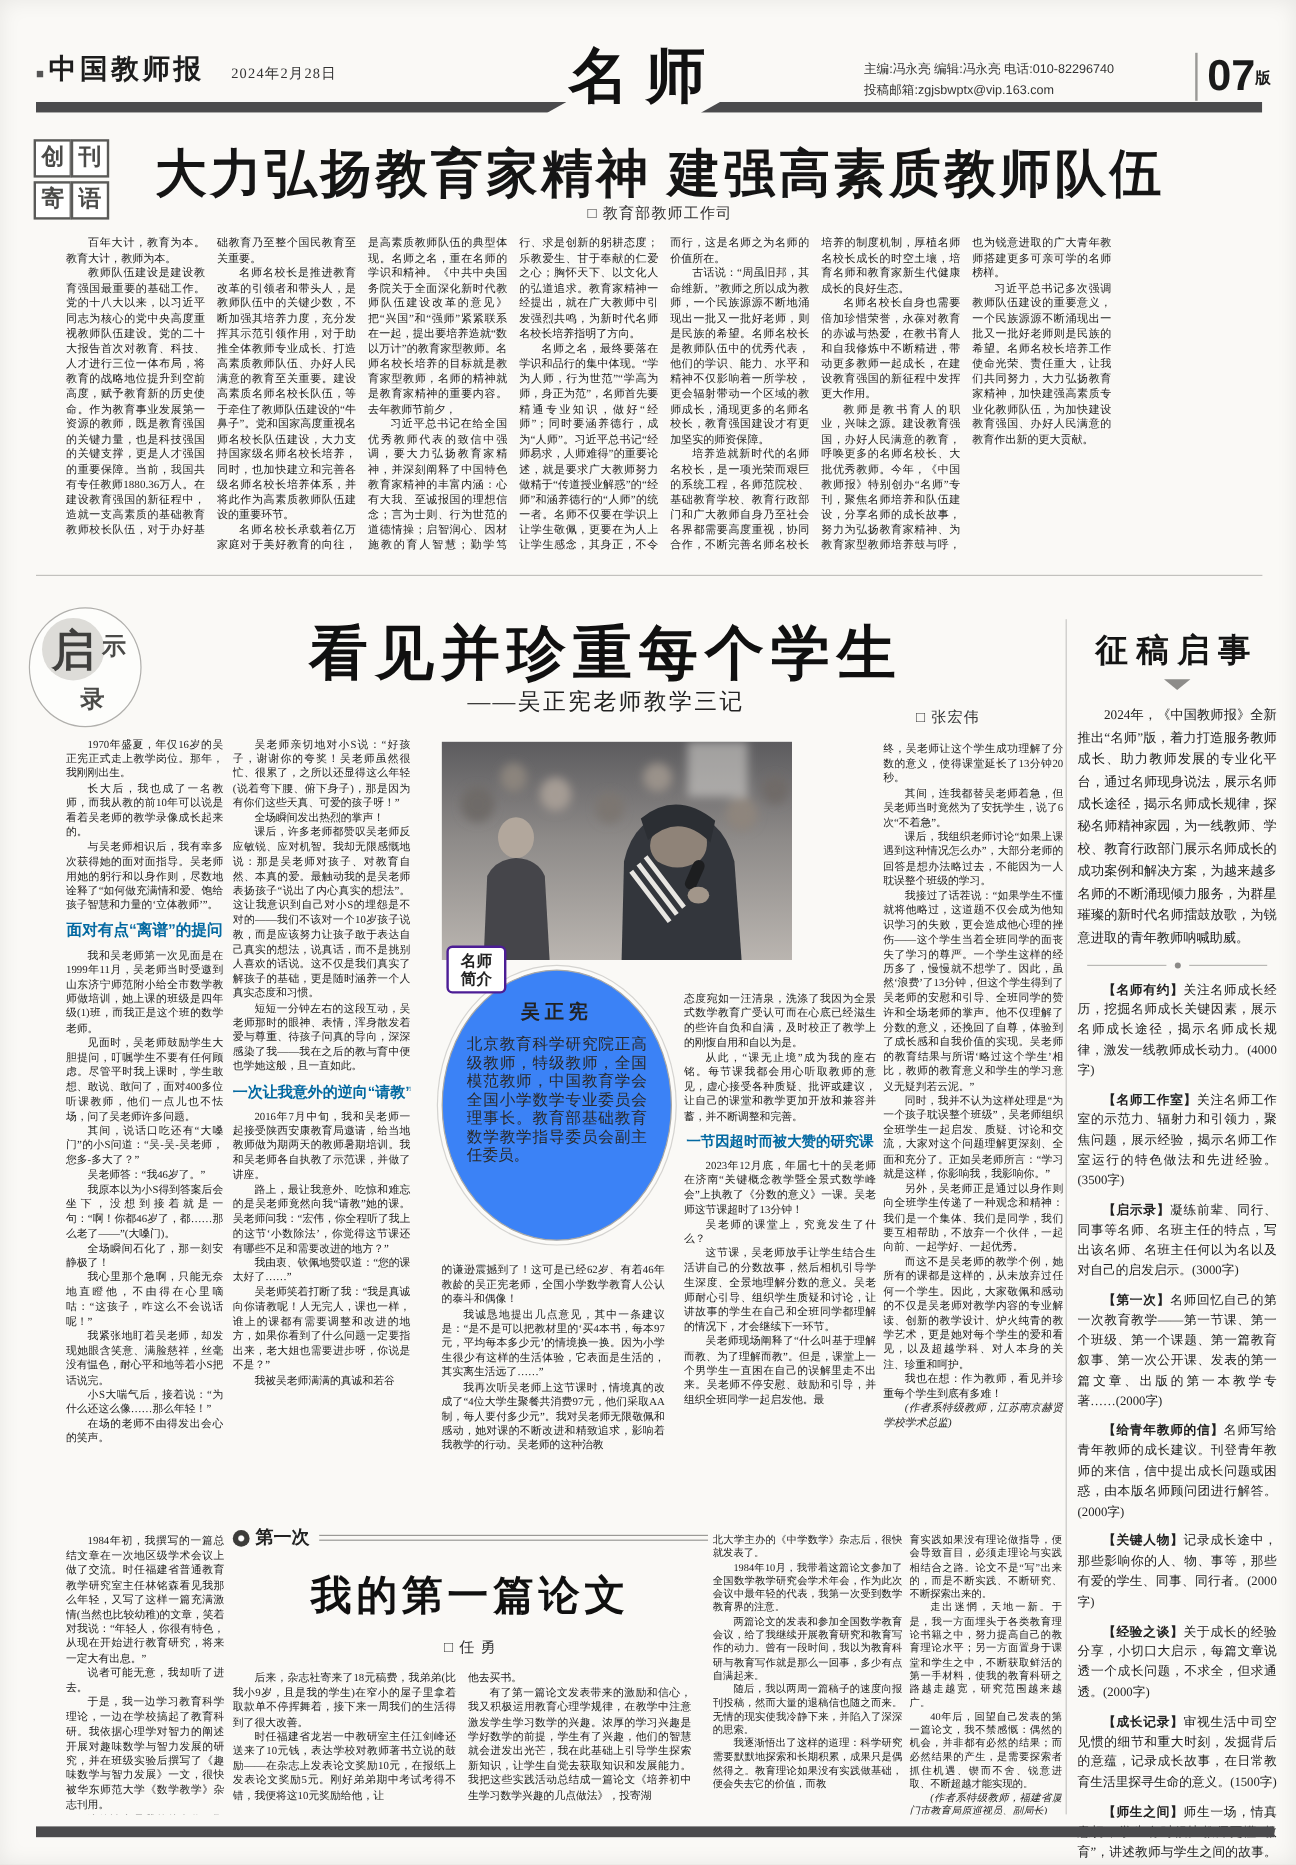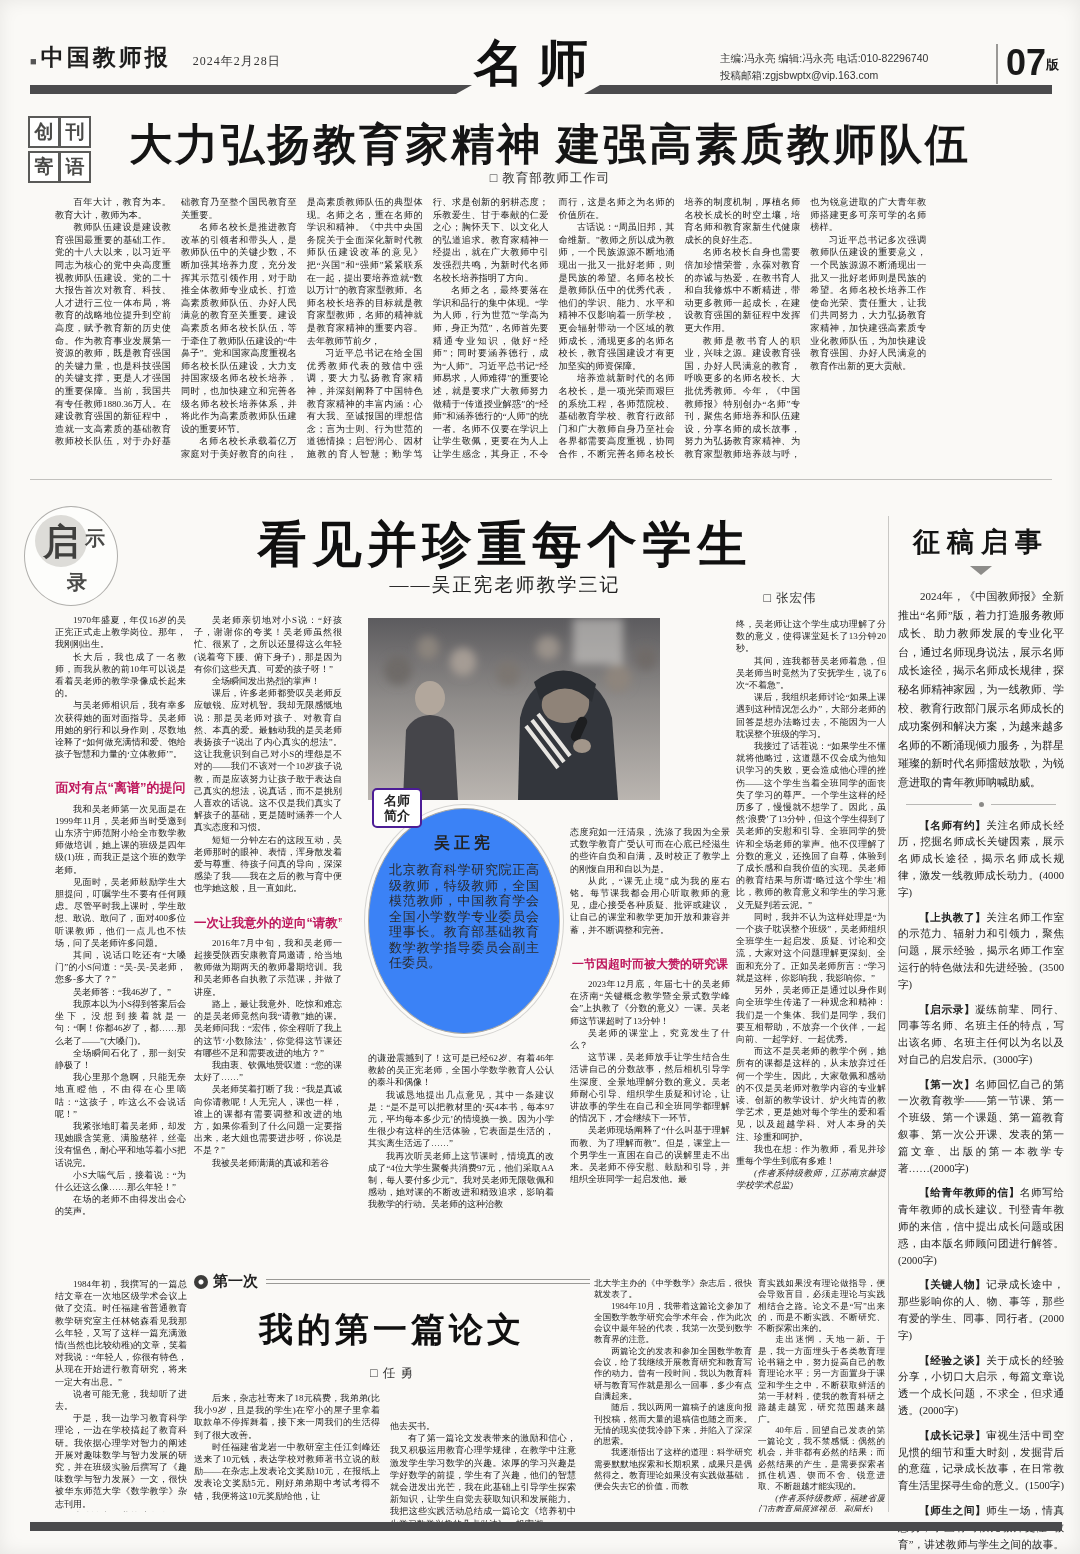--- a/index.html
+++ b/index.html
@@ -34,22 +34,22 @@
   .h-feature{font-size:49px;font-weight:bold;letter-spacing:6px;color:#101010;text-align:center;}
   .h-sub{font-size:19px;letter-spacing:2px;color:#222;text-align:center;}
   .byline{font-size:12.5px;color:#333;text-align:center;letter-spacing:1px;}
   
   .col{overflow:hidden;text-align:justify;}
   .col p{margin:0;text-indent:2em;}
   .col p.cont{text-indent:0;}
   .t9{font-size:9.2px;line-height:12.6px;}
   .t9s{font-size:9px;line-height:12.2px;}
   .t85{font-size:8.6px;line-height:11.3px;}
-  .colhead{font-family:"Liberation Sans",sans-serif;font-weight:bold;color:#be185d;text-align:center;
-           white-space:nowrap;margin:22px 0 8px 0;}
+  .colhead{font-family:"Liberation Sans",sans-serif;font-weight:bold;color:#0369a1;text-align:center;
+           white-space:nowrap;margin:9px 0 8px 0;}
   .author{font-style:italic;}
   
   #top-body{column-count:8;column-gap:10px;column-fill:auto;}
   #top-body p{margin:0;text-indent:2em;}
   
   .mini-badge{border:2px solid #4c1d95;border-radius:5px;background:#fff;font-weight:bold;
               font-size:13px;line-height:15px;text-align:center;padding:3px 5px;z-index:5;}
   #profile-circle{border:1px solid #a9a8a5;border-radius:50%;background:#3b82f6;
                   box-shadow:0 0 0 3px #fcfbf8,0 0 0 4px #d4d3d0;padding:24px 20px;box-sizing:border-box;
                   text-align:center;}
@@ -248,21 +248,21 @@
     <div class="sb-intro" style="margin-top:12px;">
         <p>2024年，《中国教师报》全新推出“名师”版，着力打造服务教师成长、助力教师发展的专业化平台，通过名师现身说法，展示名师成长途径，揭示名师成长规律，探秘名师精神家园，为一线教师、学校、教育行政部门展示名师成长的成功案例和解决方案，为越来越多名师的不断涌现倾力服务，为群星璀璨的新时代名师擂鼓放歌，为锐意进取的青年教师呐喊助威。</p>
       </div>
     <div class="sdiv">
         <i></i>
         <b></b>
         <i></i>
       </div>
     <div class="sb-items">
         <p><span class="ilbl">【名师有约】</span>关注名师成长经历，挖掘名师成长关键因素，展示名师成长途径，揭示名师成长规律，激发一线教师成长动力。(4000字)</p>
-        <p><span class="ilbl">【上执教了】</span>关注名师工作室的示范力、辐射力和引领力，聚焦问题，展示经验，揭示名师工作室运行的特色做法和先进经验。(3500字)</p>
+        <p><span class="ilbl">【名师工作室】</span>关注名师工作室的示范力、辐射力和引领力，聚焦问题，展示经验，揭示名师工作室运行的特色做法和先进经验。(3500字)</p>
         <p><span class="ilbl">【启示录】</span>凝练前辈、同行、同事等名师、名班主任的特点，写出该名师、名班主任何以为名以及对自己的启发启示。(3000字)</p>
         <p><span class="ilbl">【第一次】</span>名师回忆自己的第一次教育教学——第一节课、第一个班级、第一个课题、第一篇教育叙事、第一次公开课、发表的第一篇文章、出版的第一本教学专著……(2000字)</p>
         <p><span class="ilbl">【给青年教师的信】</span>名师写给青年教师的成长建议。刊登青年教师的来信，信中提出成长问题或困惑，由本版名师顾问团进行解答。(2000字)</p>
         <p><span class="ilbl">【关键人物】</span>记录成长途中，那些影响你的人、物、事等，那些有爱的学生、同事、同行者。(2000字)</p>
         <p><span class="ilbl">【经验之谈】</span>关于成长的经验分享，小切口大启示，每篇文章说透一个成长问题，不求全，但求通透。(2000字)</p>
         <p><span class="ilbl">【成长记录】</span>审视生活中司空见惯的细节和重大时刻，发掘背后的意蕴，记录成长故事，在日常教育生活里探寻生命的意义。(1500字)</p>
         <p><span class="ilbl">【师生之间】</span>师生一场，情真意切，学生有时候比教师更懂“教育”，讲述教师与学生之间的故事。(1500字)</p>
       </div>
 
   </div>
@@ -281,21 +281,21 @@
       <span class="ft-rule"></span>
     </div>
     <div class="h-first" style="margin-top:16px;">我的第一篇论文</div>
     <div class="byline" style="margin-top:12px;">□ 任 勇</div>
   </div>
 
   <div class="abs col t9s" style="left:194px;top:1392px;width:186px;height:120px;">
       <p>后来，杂志社寄来了18元稿费，我弟弟(比我小9岁，且是我的学生)在窄小的屋子里拿着取款单不停挥舞着，接下来一周我们的生活得到了很大改善。</p>
       <p>时任福建省龙岩一中教研室主任江剑峰还送来了10元钱，表达学校对教师著书立说的鼓励——在杂志上发表论文奖励10元，在报纸上发表论文奖励5元。刚好弟弟期中考试考得不错，我便将这10元奖励给他，让</p>
     </div>
-  <div class="abs col t9s" style="left:390px;top:1392px;width:186px;height:120px;margin-top:28px;">
+  <div class="abs col t9s" style="left:390px;top:1392px;width:186px;height:120px;">
     <div class="firstcont">
         <p class="cont">他去买书。</p>
         <p>有了第一篇论文发表带来的激励和信心，我又积极运用教育心理学规律，在教学中注意激发学生学习数学的兴趣。浓厚的学习兴趣是学好数学的前提，学生有了兴趣，他们的智慧就会迸发出光芒，我在此基础上引导学生探索新知识，让学生自觉去获取知识和发展能力。我把这些实践活动总结成一篇论文《培养初中生学习数学兴趣的几点做法》，投寄湖</p>
       </div>
   </div>
   <div class="abs col t85" style="left:594px;top:1278px;width:158px;height:234px;">
     <div class="firstcont">
         <p class="cont">北大学主办的《中学数学》杂志后，很快就发表了。</p>
         <p>1984年10月，我带着这篇论文参加了全国数学教学研究会学术年会，作为此次会议中最年轻的代表，我第一次受到数学教育界的注意。</p>
         <p>两篇论文的发表和参加全国数学教育会议，给了我继续开展教育研究和教育写作的动力。曾有一段时间，我以为教育科研与教育写作就是那么一回事，多少有点自满起来。</p>

